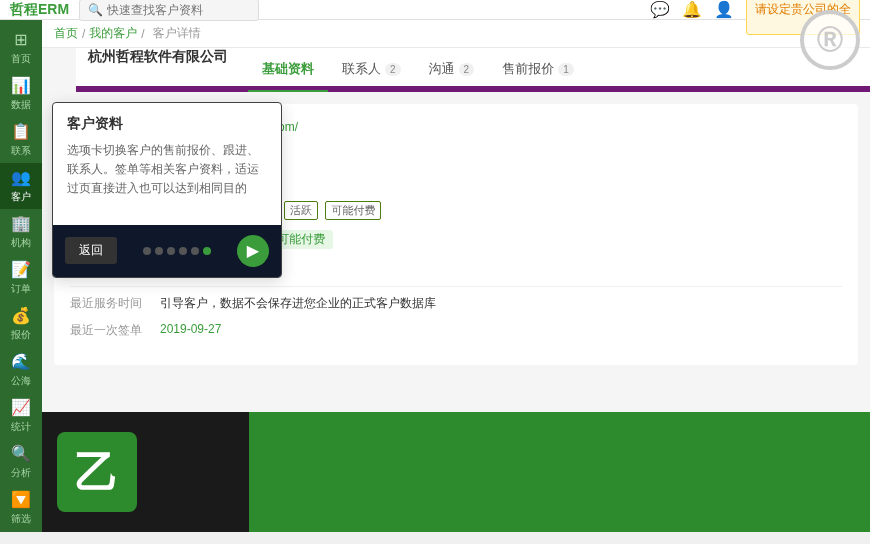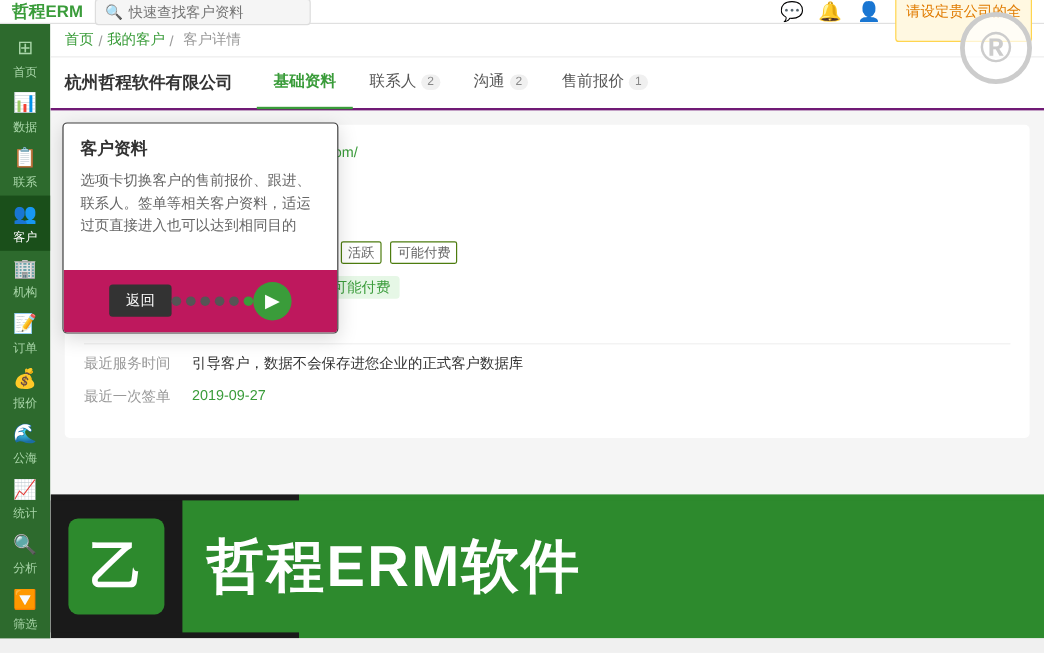--- a/index.html
+++ b/index.html
@@ -128,25 +128,25 @@
       text-decoration: none;
     }
     .breadcrumb span {
       margin: 0 4px;
       color: #999;
     }
 
     
     .company-header {
       background: #fff;
-      border-bottom: 2px solid #701a75;
+      border-bottom: 6px solid #701a75;
       padding: 0 12px;
       display: flex;
-      align-items: center;
       height: 44px;
+      margin-left: 34px;
     }
     .company-name {
       font-size: 14px;
       font-weight: bold;
       color: #333;
       margin-right: 20px;
     }
     .tabs {
       display: flex;
       align-items: center;
@@ -262,25 +262,25 @@
       font-weight: bold;
       color: #333;
     }
     .tooltip-body {
       padding: 0 14px 26px 14px;
       font-size: 12px;
       color: #666;
       line-height: 1.6;
     }
     .tooltip-footer {
-      background: #be185d;
+      background: #0f172a;
       padding: 10px 12px;
       display: flex;
       align-items: center;
-      justify-content: center;
+      justify-content: space-between;
     }
     .tooltip-back-btn {
       background: #333;
       color: #fff;
       border: none;
       border-radius: 3px;
       padding: 5px 14px;
       font-size: 12px;
       cursor: pointer;
     }
@@ -533,20 +533,19 @@
             <div class="dot active"></div>
           </div>
           <div class="tooltip-next-btn">▶</div>
         </div>
       </div>
 
       <div class="branding-overlay">
         <div class="branding-logo">
           <div class="branding-logo-inner">乙</div>
         </div>
-        <div class="branding-text">哲程ERM软件</div>
       </div>
 
     </div>
   </div>
 </div>
 
 <div class="trademark">®</div>
 
 </body></html>

